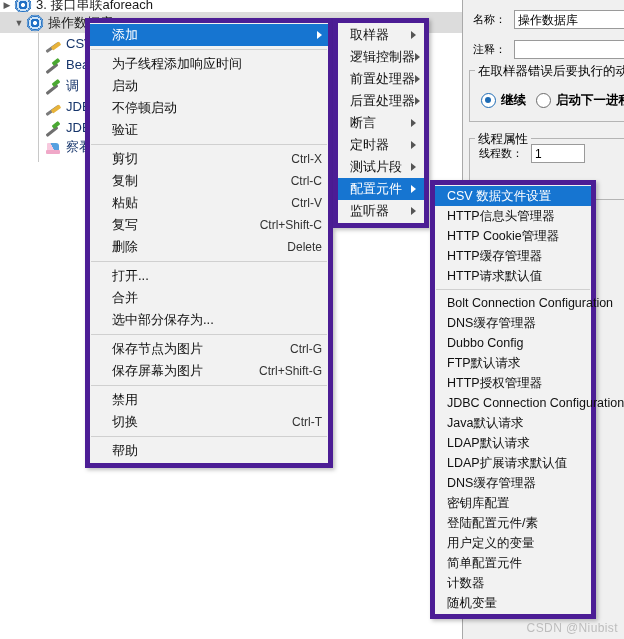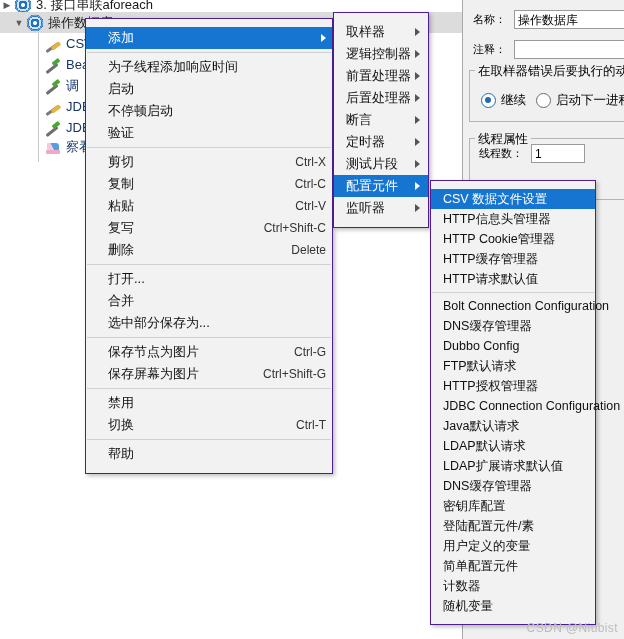--- a/index.html
+++ b/index.html
@@ -41,38 +41,38 @@
   #props-panel{position:absolute;left:462px;top:0;width:162px;height:639px;background:#f0f0f0;border-left:1px solid #a9a9a9;overflow:hidden;}
   .field-row{position:absolute;display:flex;align-items:center;white-space:nowrap;}
   .field-label{font-size:11px;color:#000;margin-right:8px;}
   .field-input{height:19px;background:#ffffff;border:1px solid #9a9a9a;font-size:12px;
      padding:0 3px;line-height:19px;box-sizing:border-box;color:#000;white-space:nowrap;overflow:hidden;}
   .grp{position:absolute;border:1px solid #b4b4b4;border-radius:0;}
   .grp-title{position:absolute;background:#f0f0f0;padding:0 3px;font-size:12.5px;color:#000;white-space:nowrap;}
   .radio{width:13px;height:13px;border-radius:50%;border:1px solid #6b6b6b;background:#fff;display:inline-block;position:relative;flex:none;}
   .radio.on{border-color:#1d6bb5;background:#ffffff;}
   .radio.on:after{content:"";position:absolute;left:2.5px;top:2.5px;width:6px;height:6px;border-radius:50%;background:#1d6bb5;}
-  .radio-txt{font-size:12.5px;margin-left:5px;margin-right:10px;}
-
-  
-  .menu{position:absolute;background:#f2f2f2;border:1px solid #4c1d95;
-     box-shadow:2px 2px 4px rgba(0,0,0,.25);box-sizing:border-box;padding:8px 0;}
+  .radio-txt{font-size:12.5px;margin-left:5px;margin-right:10px;font-weight:bold;}
+
+  
+  .menu{position:absolute;background:#f2f2f2;border:5px solid #4c1d95;
+     box-shadow:2px 2px 4px rgba(0,0,0,.25);box-sizing:border-box;padding:1px 0;}
   .mi{position:relative;height:22px;display:flex;align-items:center;
      padding:0 6px 0 18px;white-space:nowrap;font-size:13px;color:#101010;box-sizing:border-box;}
   .mi.hl{background:#1675d1;color:#ffffff;}
   .mi.disabled{color:#a6a6a6;}
   .mi .accel{margin-left:auto;padding-left:22px;font-size:12px;color:#333;}
   .mi .arrow{margin-left:auto;width:0;height:0;border-left:5px solid #555;
      border-top:4px solid transparent;border-bottom:4px solid transparent;}
   .mi.hl .arrow{border-left-color:#ffffff;}
   .msep{height:1px;background:#d0d0d0;margin:3px 1px;}
   
   #menu-main{left:85px;top:18px;width:248px;}
   #menu-main .mi{height:22px;padding-left:22px;}
-  #menu-add{left:333px;top:12px;width:96px;text-align:right;}
+  #menu-add{left:333px;top:18px;width:96px;text-align:right;}
   #menu-add .mi{padding-left:12px;padding-right:8px;height:22px;}
   #menu-config{left:430px;top:180px;width:166px;}
   #menu-config .mi{padding-left:12px;height:20px;font-size:12.5px;}
 
   .watermark{position:absolute;right:6px;bottom:4px;font-size:12px;color:#bdbdbd;
      letter-spacing:.4px;font-family:"Liberation Sans",sans-serif;}
 </style>
 </head>
 <body>
 

